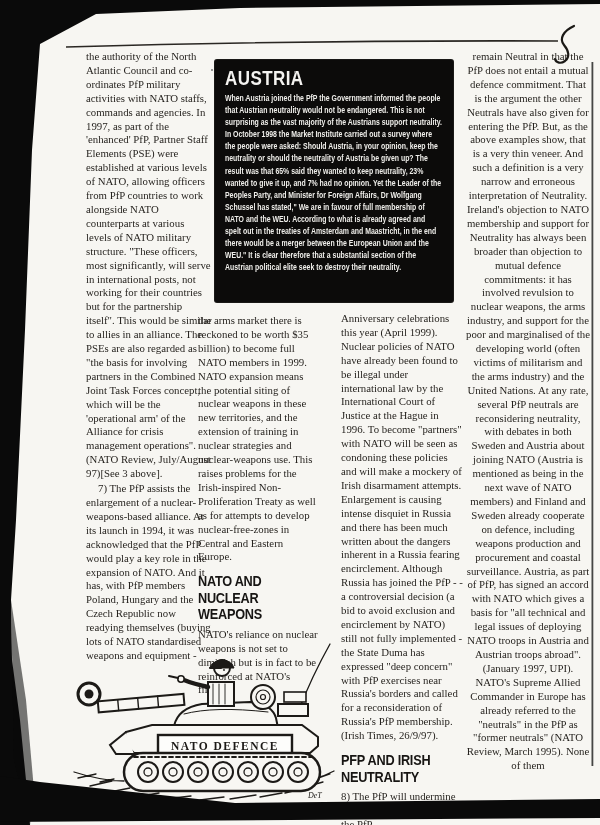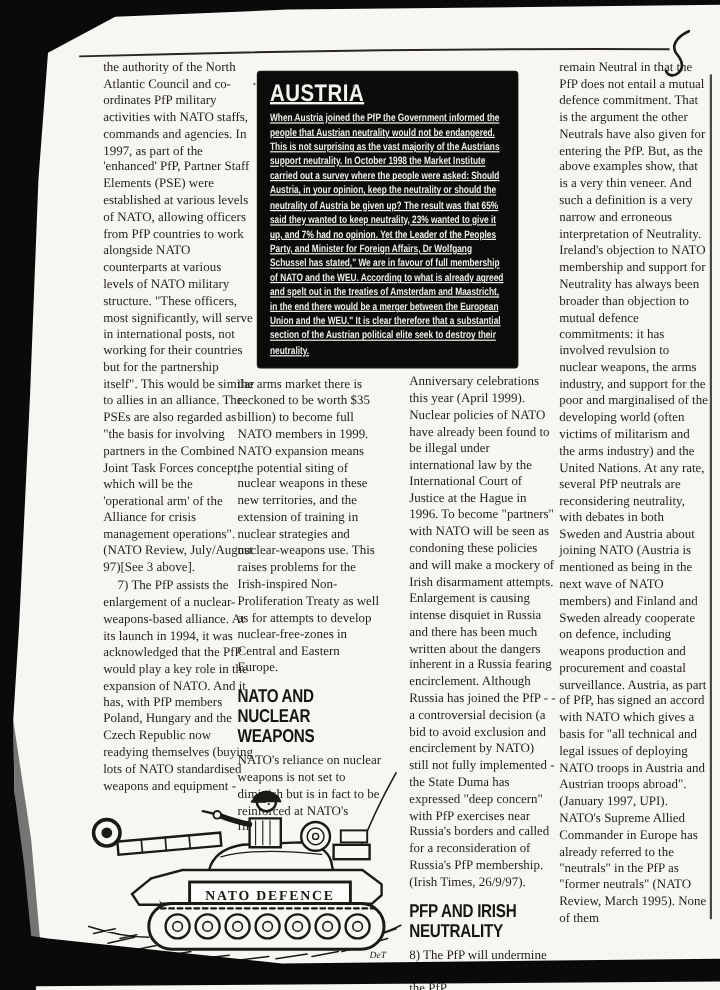--- a/index.html
+++ b/index.html
@@ -10,36 +10,35 @@
     color:#221f1b;
     -webkit-font-smoothing:antialiased;
   }
   .page{position:absolute;inset:0;border-radius:13px;}
   .col{position:absolute;font-size:10.8px;line-height:13.9px;text-align:left;}
   .col p{margin:0;}
   .col p + p{text-indent:12px;margin-top:1px;}
   .col1{left:86px;top:50px;width:126px;}
   .col2{left:198px;top:314px;width:121px;}
   .col3{left:341px;top:312px;width:122px;}
-  .col4{left:466px;top:50px;width:124px;}
+  .col4{left:466px;top:50px;width:124px;text-align:center;}
   .section-heading{
     font-family:"Liberation Sans", sans-serif;
     font-weight:700;font-size:15.5px;line-height:16.5px;
     letter-spacing:-0.3px;color:#171513;
     margin:9px 0 5px 0;
     transform:scaleX(0.82);transform-origin:0 50%;width:122%;
   }
   .austria-box{
-    position:absolute;left:215px;top:60px;width:216px;min-height:242px;
+    position:absolute;left:215px;top:60px;width:238px;min-height:242px;
     background:#0c0b0a;color:#f4f3f0;
     padding:7px 10px 8px 10px;box-sizing:border-box;
     font-family:"Liberation Sans", sans-serif;
     border-radius:2px;
     box-shadow:0 0 0 1px #1a1917;
-    text-decoration:underline;
   }
   .austria-title{
     font-weight:700;font-size:20px;line-height:22px;letter-spacing:0.5px;
     transform:scaleX(0.85);transform-origin:0 0;width:117%;
     margin:0 0 3px 0;
   }
   .austria-body{
     font-weight:700;font-size:8.9px;line-height:12.1px;
     transform:scaleX(0.78);transform-origin:0 0;width:128.2%;
     margin:0;color:#efeeea;

